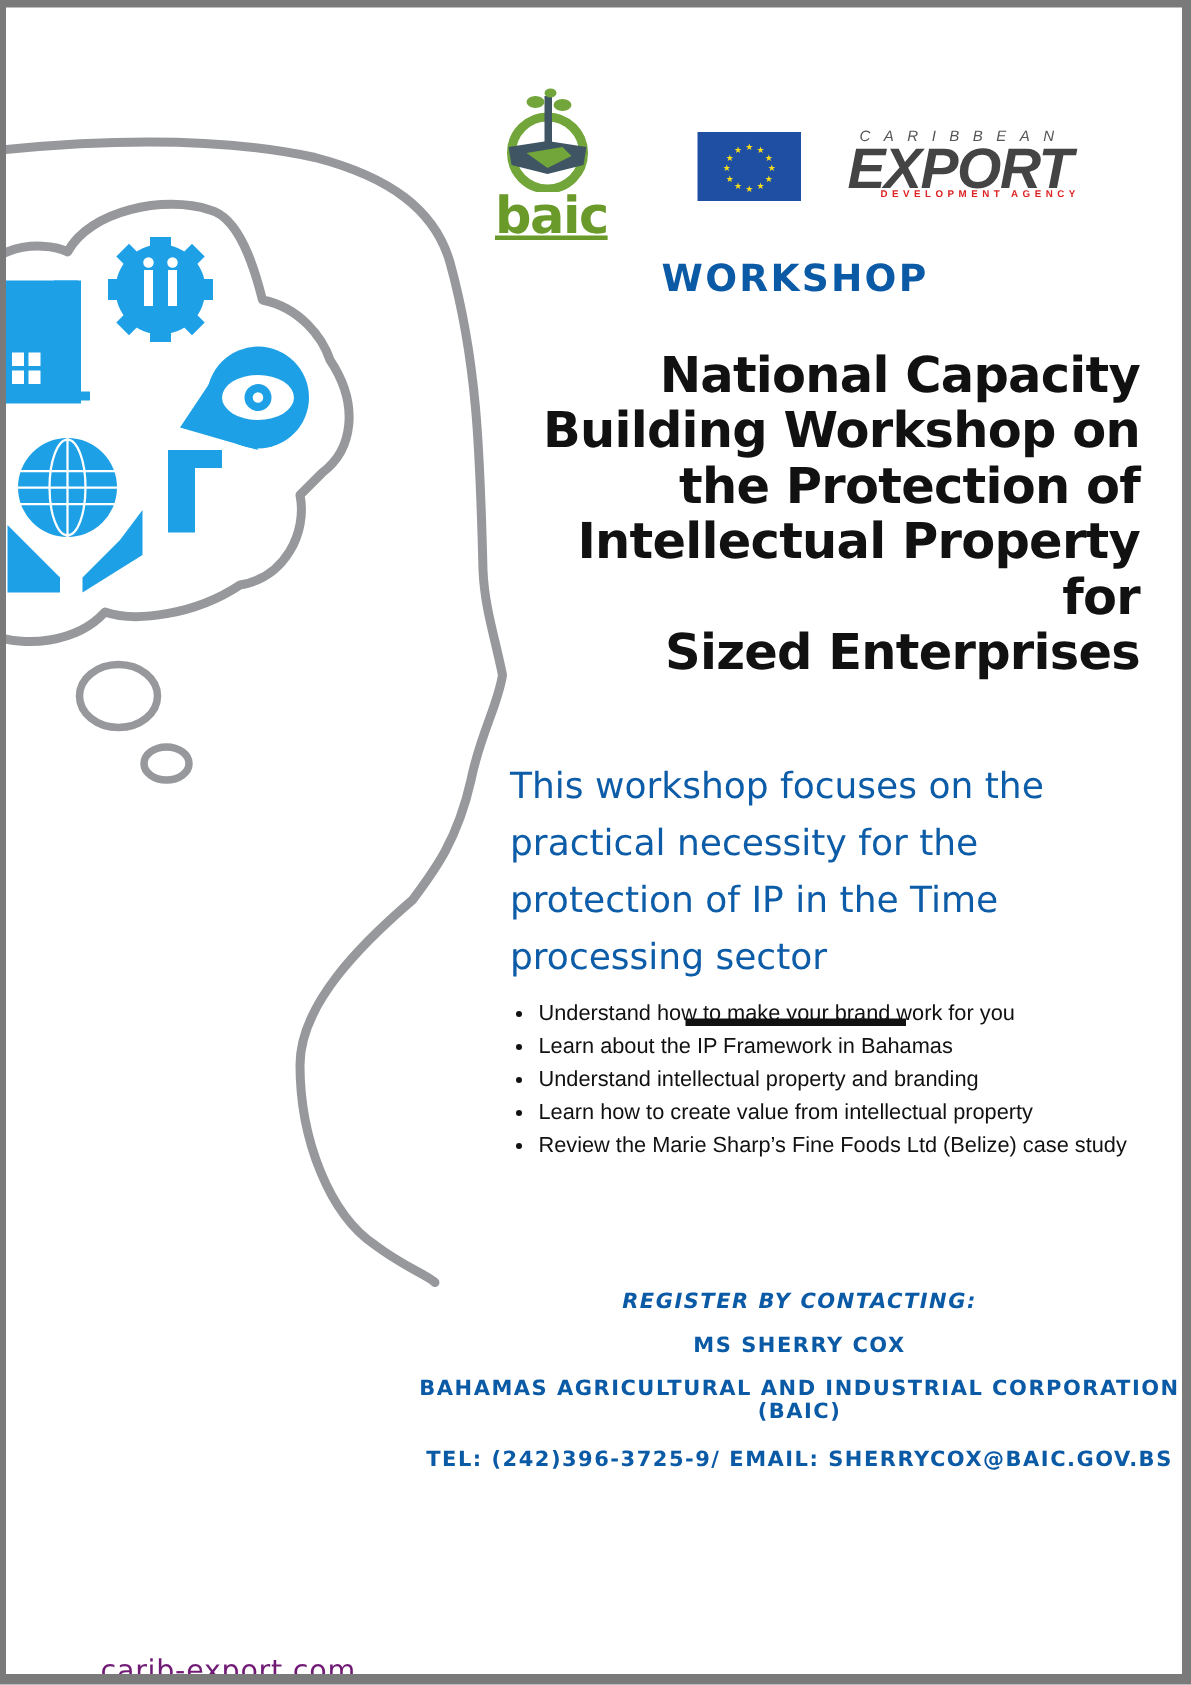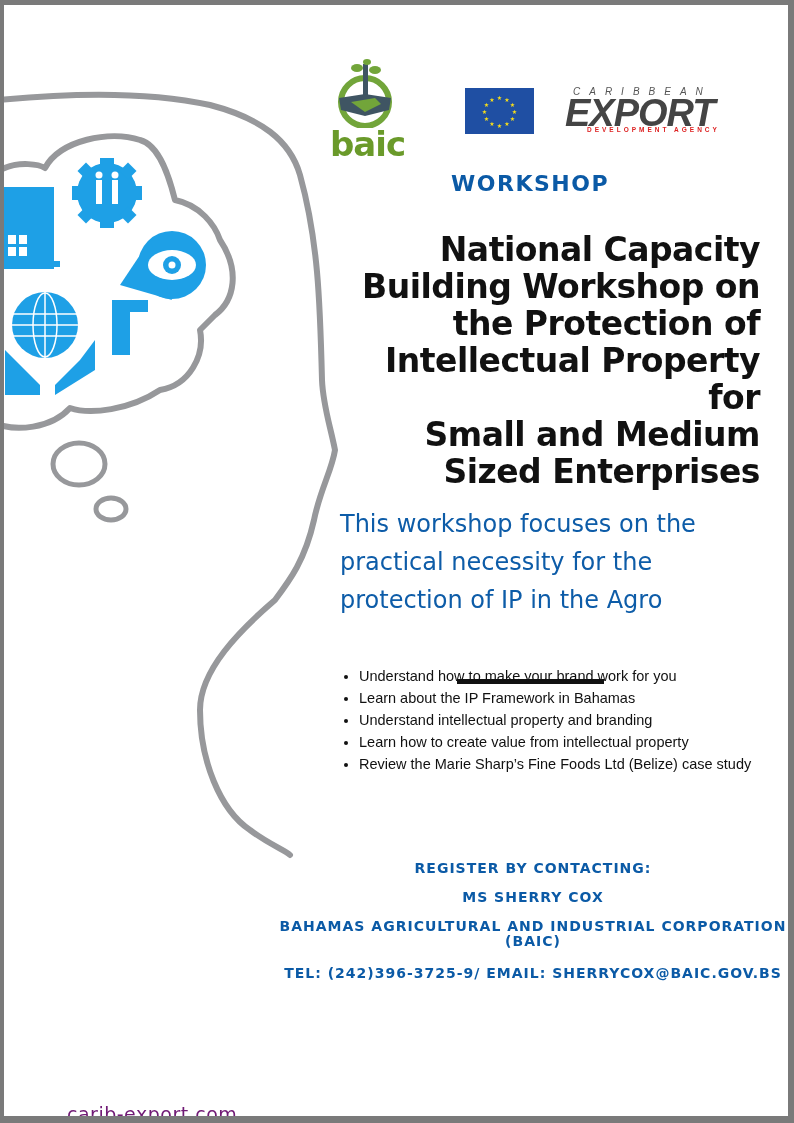--- a/index.html
+++ b/index.html
@@ -1,34 +1,34 @@
 <!DOCTYPE html>
 <html><head>
 <meta charset="utf-8">
 <style>
   html, body { margin:0; padding:0; }
   body { width:794px; height:1123px; background:#7a7a7a; position:relative; overflow:hidden; font-family:"Liberation Sans", sans-serif; }
   .page { position:absolute; left:4px; top:5px; width:784px; height:1111px; background:#ffffff; overflow:hidden; }
   .abs { position:absolute;margin-top:48px; }
   .art { position:absolute; left:-4px; top:-5px; width:794px; height:1123px; }
   .logo-baic { left:321px; top:5px; width:90px; height:108px; }
-  .baic-text { position:absolute; left:5px; top:66px; font-family:"DejaVu Sans", sans-serif; font-weight:bold; font-size:34px; color:#6a9a2a; letter-spacing:-1px; }
+  .baic-text { position:absolute; left:5px; top:66px; font-family:"DejaVu Sans", sans-serif; font-weight:bold; font-size:34px; color:#6a9a2a; letter-spacing:-1px;text-decoration:underline; }
   .eu-flag { left:461px; top:35px; width:69px; height:46px; background:#1f4fa3; }
   .ce-logo { left:555px; top:33px; width:190px; height:52px; }
   .ce-top { position:absolute; left:14px; top:0; font-size:10px; font-style:italic; letter-spacing:9px; color:#555; }
   .ce-main { position:absolute; left:6px; top:8px; font-size:38px; font-weight:bold; font-style:italic; color:#444; letter-spacing:-1px; line-height:38px; }
   .ce-sub { position:absolute; left:28px; top:40px; font-size:6.5px; font-weight:bold; letter-spacing:3px; color:#d22; }
-  .kicker { left:336px; top:118px; width:380px; text-align:center; font-family:"DejaVu Sans", sans-serif; font-weight:bold; font-size:22px; color:#0b5aa6; letter-spacing:1.5px; }
+  .kicker { left:336px; top:118px; width:380px; text-align:center; font-family:"DejaVu Sans", sans-serif; font-weight:bold; font-size:25px; color:#0b5aa6; letter-spacing:1.5px; }
   .title { left:326px; top:178px; width:430px; text-align:right; font-family:"DejaVu Sans", sans-serif; font-weight:bold; font-size:33px; line-height:37px; color:#111; letter-spacing:-0.5px; }
   .desc { left:336px; top:452px; width:396px; font-family:"DejaVu Sans", sans-serif; font-size:24px; line-height:38px; color:#0d5ca8; }
   .divider { left:453px; top:626px; width:147px; height:5px; background:#111; }
   .bullets { left:326px; top:656px; width:430px; margin:4px; padding-left:25px; font-family:"Liberation Sans", sans-serif; font-size:14.5px; line-height:22px; color:#111; }
   .bullets li { padding-left:0; }
   .reg { left:272px; width:514px; text-align:center; font-family:"DejaVu Sans", sans-serif; font-weight:bold; color:#0b5aa6; letter-spacing:1px; }
-  .reg1 { top:807px; font-size:14px; }
+  .reg1 { top:807px; font-size:14px;font-style:italic; }
   .reg2 { top:836px; font-size:14px; }
   .reg3 { top:866px; font-size:14px; line-height:15px; }
   .reg4 { top:912px; font-size:14px; }
   .info { left:320px; width:470px; text-align:center; font-family:"DejaVu Sans", sans-serif; font-weight:bold; font-size:16px; line-height:28px; color:#5daf6e; }
   .info1 { top:950px; }
   .footer-url { left:63px; top:1050px; font-family:"DejaVu Sans", sans-serif; font-size:19px; color:#701a75; letter-spacing:0.5px; }
 </style>
 </head>
 <body>
 
@@ -145,28 +145,28 @@
     <span class="ce-sub">DEVELOPMENT AGENCY</span>
   </div>
 
   <div class="abs kicker">WORKSHOP</div>
 
   <div class="abs title">
     <div>National Capacity</div>
     <div>Building Workshop on</div>
     <div>the Protection of</div>
     <div>Intellectual Property for</div>
-    <div>Small and Medium</div>
     <div>Sized Enterprises</div>
   </div>
 
   <div class="abs desc">
     <div>This workshop focuses on the</div>
     <div>practical necessity for the</div>
-    <div>protection of IP in the Agro</div>
+    <div>protection of IP in the Time</div>
+    <div>processing sector</div>
   </div>
 
   <div class="abs divider"></div>
 
   <ul class="abs bullets">
     <li>Understand how to make your brand work for you</li>
     <li>Learn about the IP Framework in Bahamas</li>
     <li>Understand  intellectual property and branding</li>
     <li>Learn how to create value from intellectual property</li>
     <li>Review  the Marie Sharp’s Fine Foods Ltd (Belize) case study</li>

